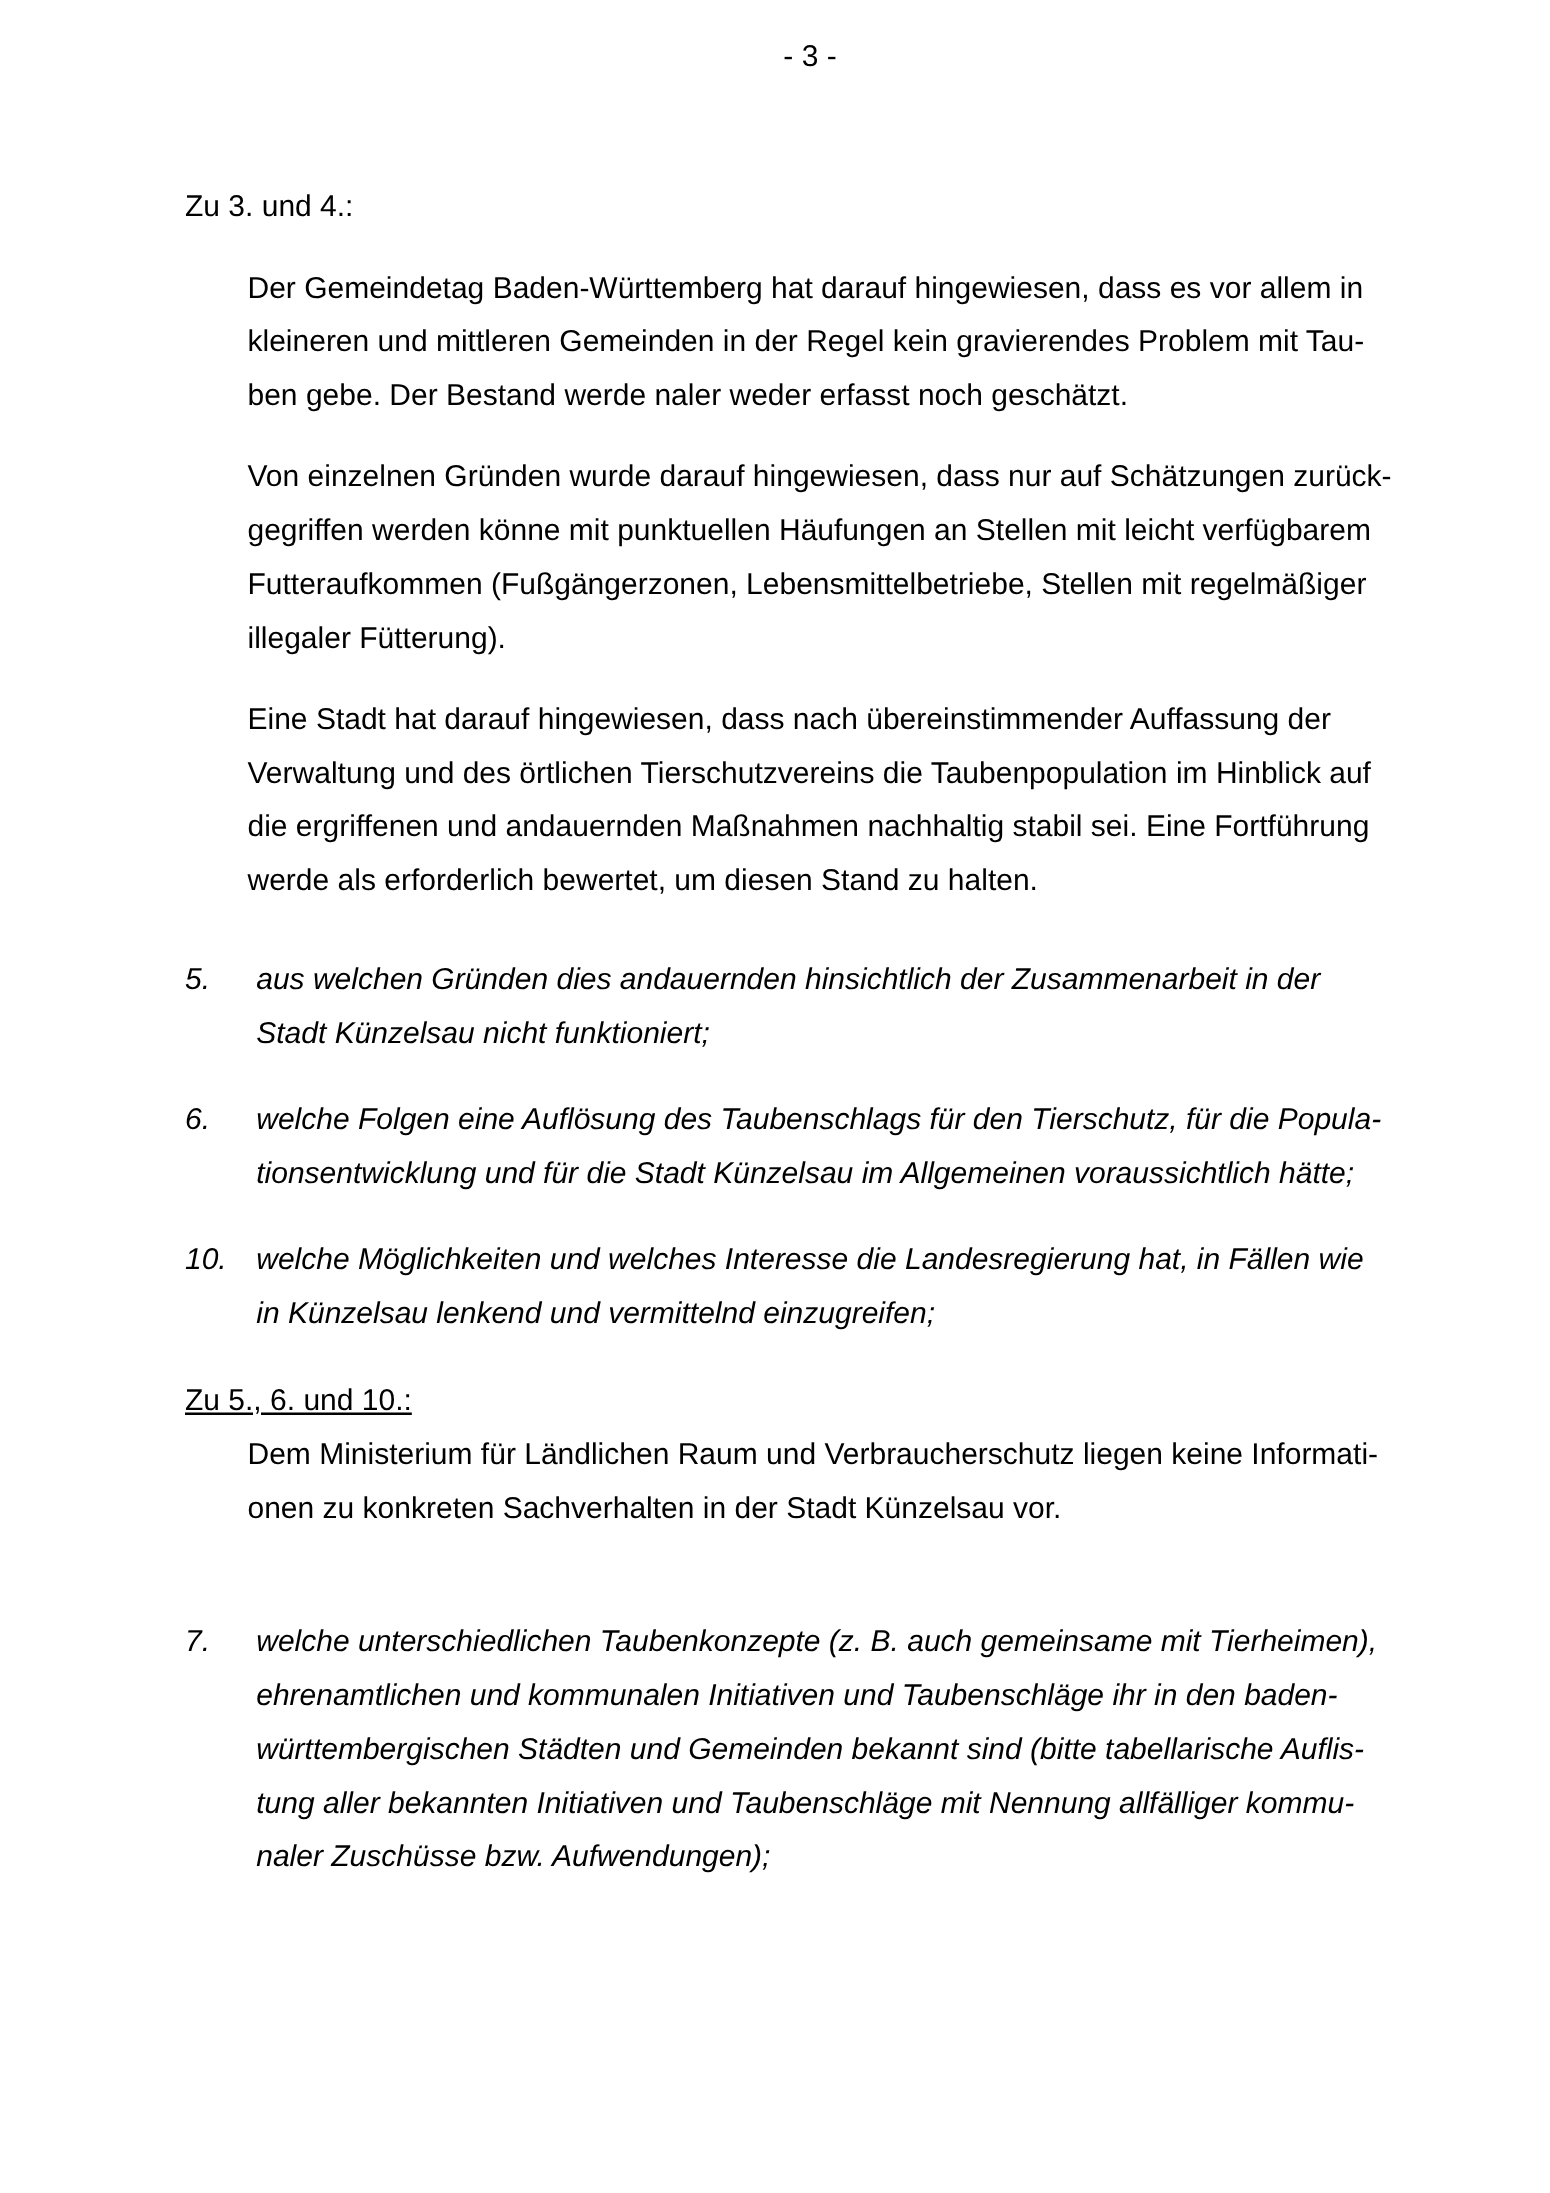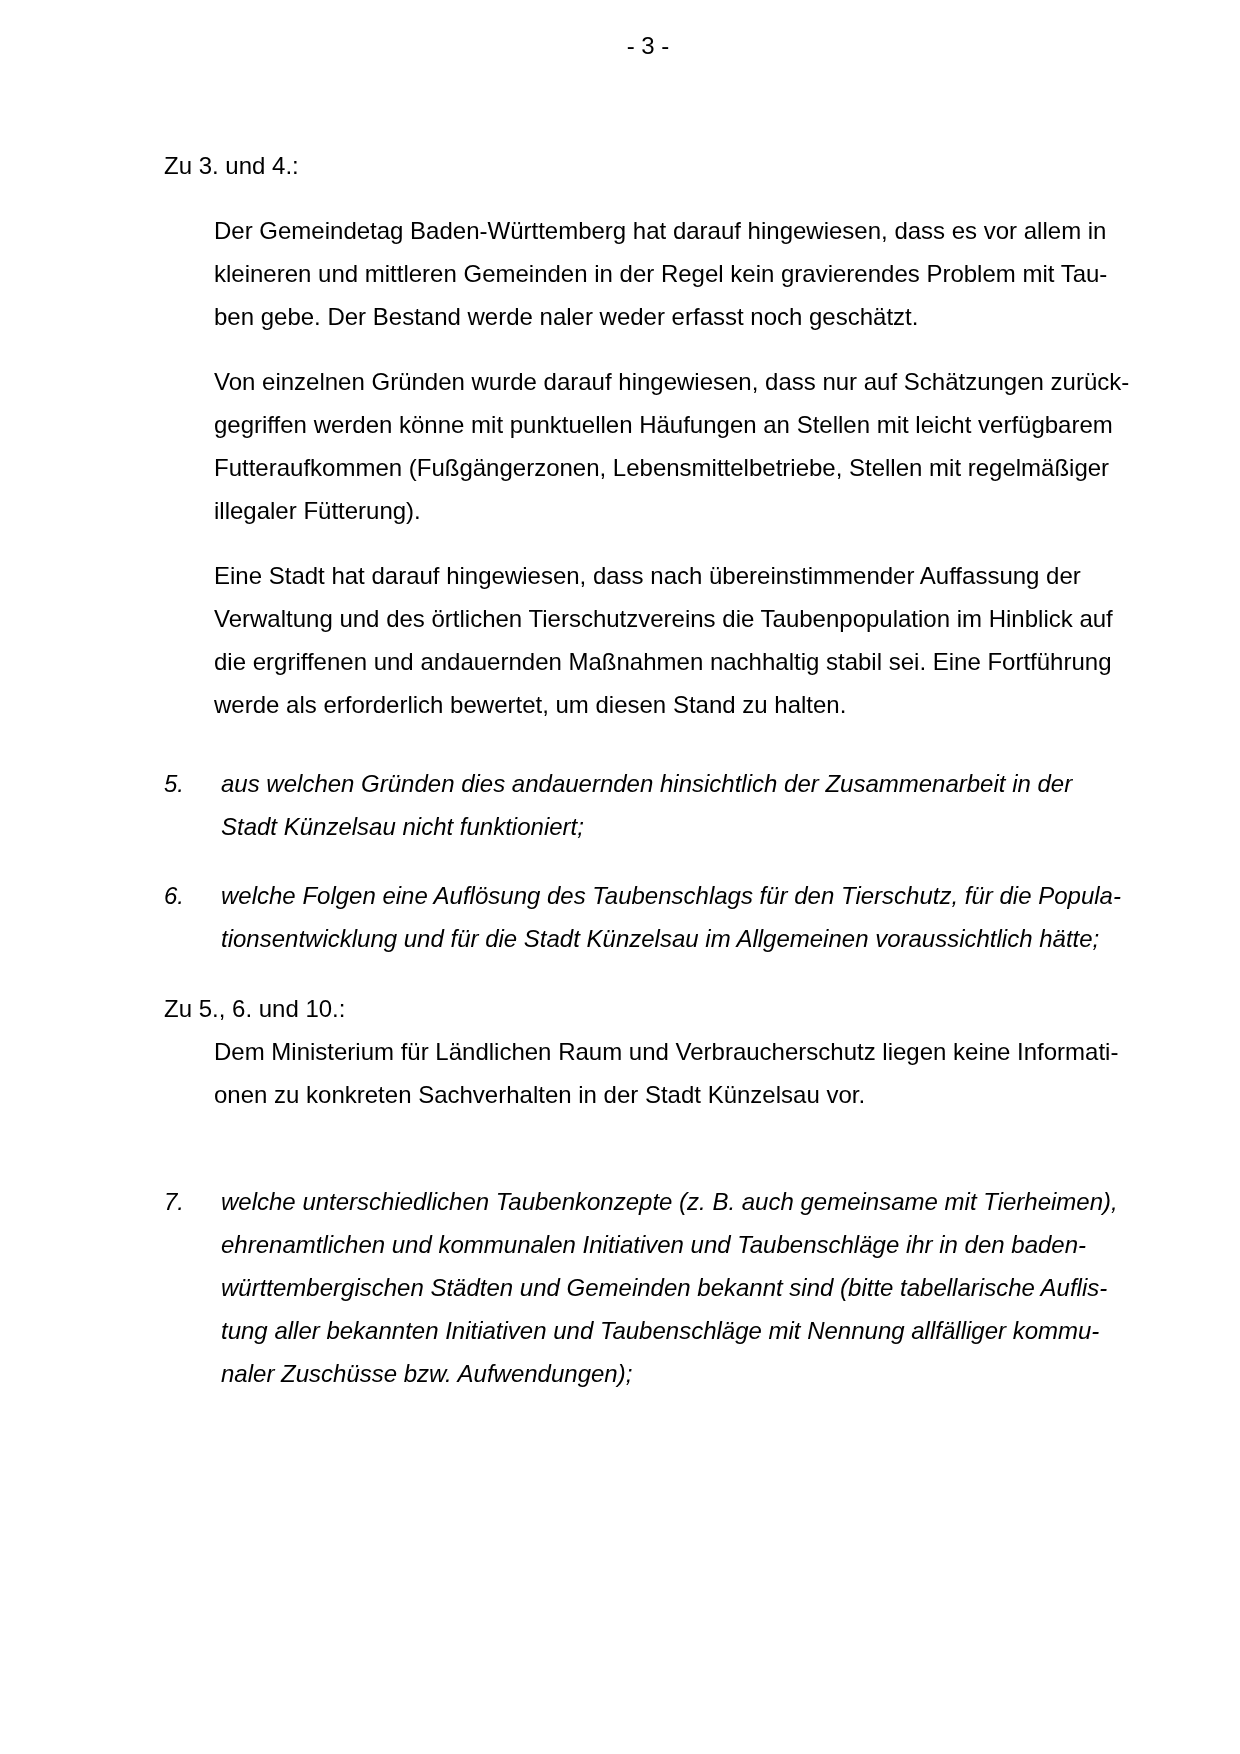--- a/index.html
+++ b/index.html
@@ -23,35 +23,34 @@
     top: 24px;
     left: 148px;
     width: 1000px;
     text-align: center;
   }
   .content {
     position: absolute;
     left: 148px;
     top: 144px;
     width: 1010px;
-    margin-left: 16px;
   }
   .heading {
     white-space: pre-line;
   }
   .para {
     white-space: pre-line;
   }
   .indent {
     margin-left: 50px;
   }
   .mt-para { margin-top: 22px; }
   .mt-q5   { margin-top: 36px; }
   .mt-q    { margin-top: 26px; }
-  .mt-h2   { margin-top: 27px; }
+  .mt-h2   { margin-top: 27px; text-decoration: underline; }
   .mt-q7   { margin-top: 64px; }
   .question {
     display: flex;
     font-style: italic;
   }
   .question .num {
     flex: 0 0 57px;
     width: 57px;
   }
   .question .text {
@@ -90,20 +89,25 @@
       <span class="text">aus welchen Gründen dies andauernden hinsichtlich der Zusammenarbeit in der
 Stadt Künzelsau nicht funktioniert;</span>
     </div>
 
     <div class="question mt-q">
       <span class="num">6.</span>
       <span class="text">welche Folgen eine Auflösung des Taubenschlags für den Tierschutz, für die Popula-
 tionsentwicklung und für die Stadt Künzelsau im Allgemeinen voraussichtlich hätte;</span>
     </div>
 
+    <div class="question mt-q">
+      <span class="num">10.</span>
+      <span class="text">welche Möglichkeiten und welches Interesse die Landesregierung hat, in Fällen wie
+in Künzelsau lenkend und vermittelnd einzugreifen;</span>
+    </div>
 
     <div class="heading mt-h2">Zu 5., 6. und 10.:</div>
 
     <div class="para indent">Dem Ministerium für Ländlichen Raum und Verbraucherschutz liegen keine Informati-
 onen zu konkreten Sachverhalten in der Stadt Künzelsau vor.</div>
 
     <div class="question mt-q7">
       <span class="num">7.</span>
       <span class="text">welche unterschiedlichen Taubenkonzepte (z. B. auch gemeinsame mit Tierheimen),
 ehrenamtlichen und kommunalen Initiativen und Taubenschläge ihr in den baden-

